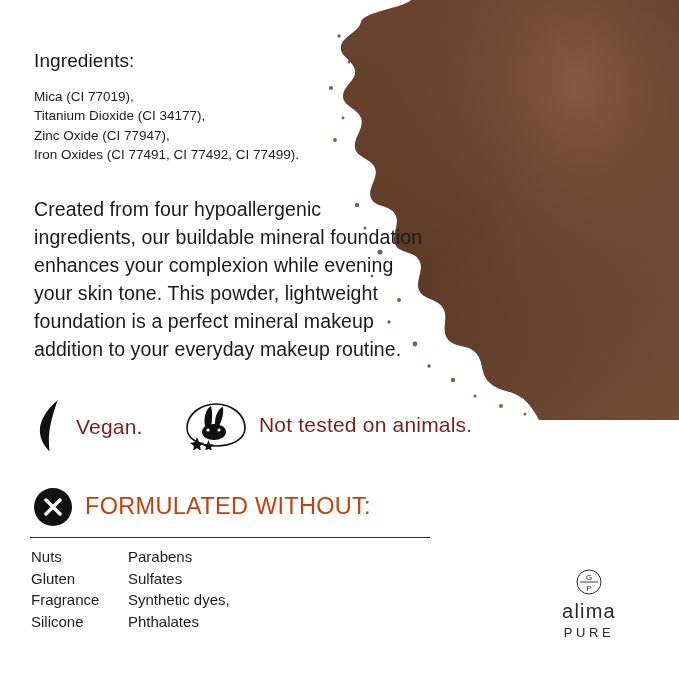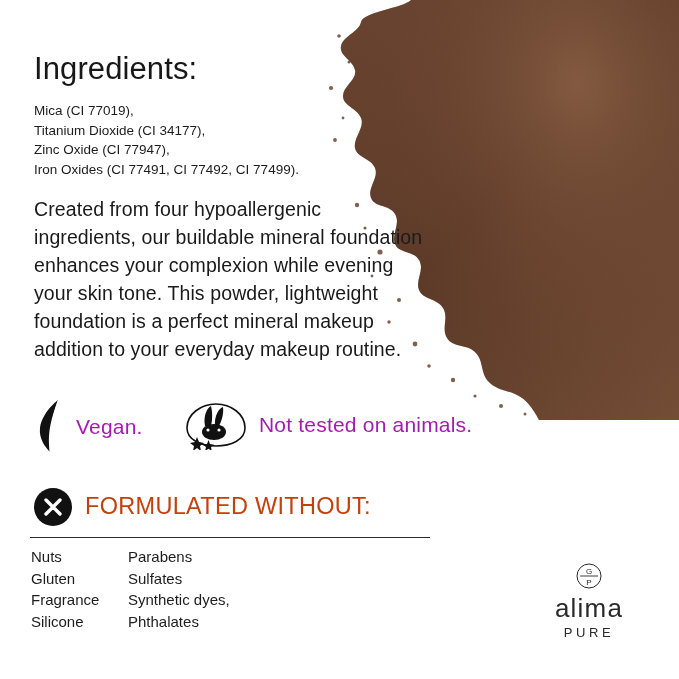--- a/index.html
+++ b/index.html
@@ -35,21 +35,21 @@
   .powder-svg { display: block; width: 440px; height: 420px; }
 
   
   .ingredients {
     position: absolute;
     left: 34px;
     top: 50px;
     width: 330px;
   }
   .ingredients-title {
-    font-size: 31px;
+    font-size: 19px;
     font-weight: 400;
     letter-spacing: .1px;
     color: #171717;
     margin: 0 0 14px 0;
     line-height: 1.2;
   }
   .ingredients-list {
     font-size: 13.5px;
     line-height: 19.5px;
     color: #1d1d1d;
@@ -78,21 +78,21 @@
   }
   .badge {
     position: absolute;
     display: flex;
     align-items: center;
   }
   .badge-vegan { left: 0px; top: 0px; }
   .badge-cruelty { left: 147px; top: 0px; }
   .badge-label {
     font-size: 21px;
-    color: #a21caf;
+    color: #7f1d1d;
     letter-spacing: .2px;
     line-height: 1;
   }
   .leaf-icon { width: 32px; height: 56px; margin-right: 10px; }
   .bunny-icon { width: 70px; height: 52px; margin-right: 8px; }
 
   
   .fw-header {
     position: absolute;
     left: 34px;
@@ -136,21 +136,21 @@
     width: 130px;
     text-align: center;
   }
   .brand-mark {
     width: 26px;
     height: 26px;
     margin: 0 auto 6px auto;
     display: block;
   }
   .brand-name {
-    font-size: 26px;
+    font-size: 20px;
     letter-spacing: 1.2px;
     color: #2a2a2a;
     line-height: 1;
     font-weight: 400;
   }
   .brand-sub {
     font-size: 13px;
     letter-spacing: 3.6px;
     color: #2a2a2a;
     margin-top: 5px;

